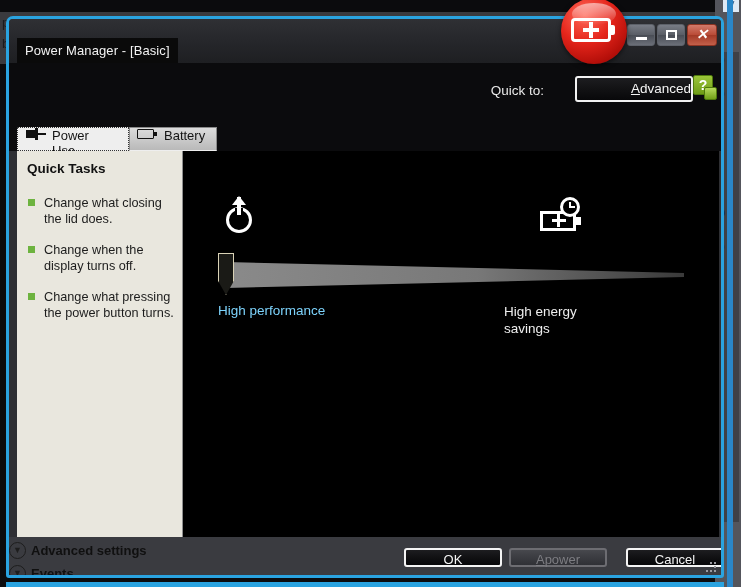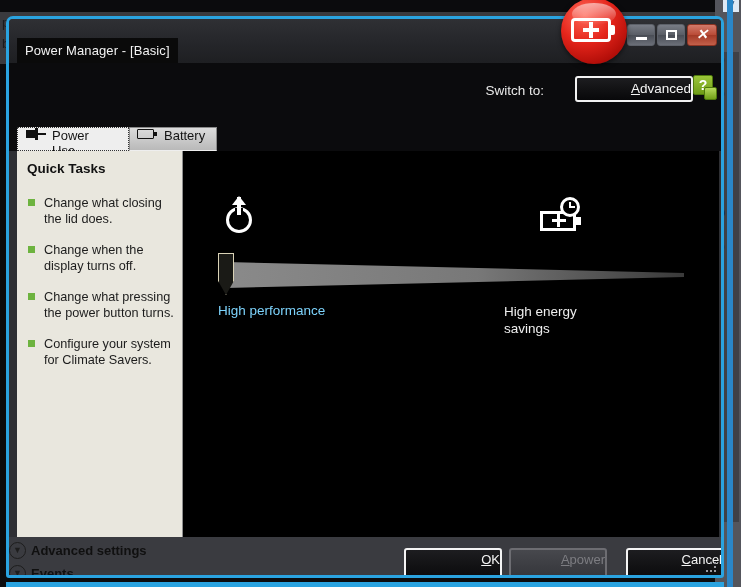--- a/index.html
+++ b/index.html
@@ -186,24 +186,24 @@
   
   #footer{position:absolute;left:0;top:518px;width:100%;height:41px;background:#3a3b40;}
   .expander{position:absolute;left:22px;font-size:13px;font-weight:bold;color:#101010;cursor:pointer;}
   #exp-adv{top:6px;}
   #exp-evt{top:29px;}
   .expander .chev{
     position:absolute;left:-22px;top:-1px;width:17px;height:17px;border:1.5px solid #1d1d1d;border-radius:50%;
     box-sizing:border-box;color:#1d1d1d;font-size:9px;text-align:center;line-height:14px;
   }
   .fbtn{
-    position:absolute;top:11px;height:39px;width:98px;box-sizing:border-box;
+    position:absolute;top:11px;height:19px;width:98px;box-sizing:border-box;
     border:2px solid #f4f4f4;border-radius:3px;
     background:linear-gradient(180deg,#1d1d20 0%,#111113 50%,#070709 100%);
-    color:#f4f4f4;font-size:13px;text-align:right;line-height:20px;cursor:pointer;
+    color:#f4f4f4;font-size:13px;text-align:center;line-height:20px;cursor:pointer;
   }
   #btn-ok{left:395px;}
   #btn-apply{left:500px;border-color:#6d6d72;color:#7d7d82;
     background:linear-gradient(180deg,#47484d 0%,#3b3c41 50%,#303136 100%);cursor:default;}
   #btn-cancel{left:617px;}
   #grip{position:absolute;right:5px;bottom:4px;width:12px;height:12px;}
   #grip i{position:absolute;width:2px;height:2px;background:#9a9aa0;}
   #bottomstrip{position:absolute;left:6px;bottom:0;width:718px;height:5px;background:#2aa3e0;}
 </style>
 </head>
@@ -246,21 +246,21 @@
         </div>
       <div class="wbtn" id="btn-max">
           <i></i>
         </div>
       <div class="wbtn" id="btn-close">
           <i>✕</i>
         </div>
     </div>
 
     <div id="switchrow">
-      <div id="switch-label">Switch to:</div>
+      <div id="switch-label">Quick to:</div>
       <div id="btn-advanced">
         <u>A</u><span>dvanced</span>
       </div>
       <div id="help-icon">
         <div class="sq">?</div>
         <div class="sub"></div>
       </div>
     </div>
 
     <div id="tabs">
@@ -291,24 +291,20 @@
             <span>Change what closing the lid does.</span>
           </div>
           <div class="task">
             <span class="bullet"></span>
             <span>Change when the display turns off.</span>
           </div>
           <div class="task">
             <span class="bullet"></span>
             <span>Change what pressing the power button turns.</span>
           </div>
-          <div class="task">
-            <span class="bullet"></span>
-            <span>Configure your system for Climate Savers.</span>
-          </div>
         </div>
       </div>
 
       <div id="panel">
         <div id="ico-perf">
           <span class="ring"></span>
             <span class="mask"></span>
             <span class="stem"></span>
             <span class="head"></span>
         </div>

